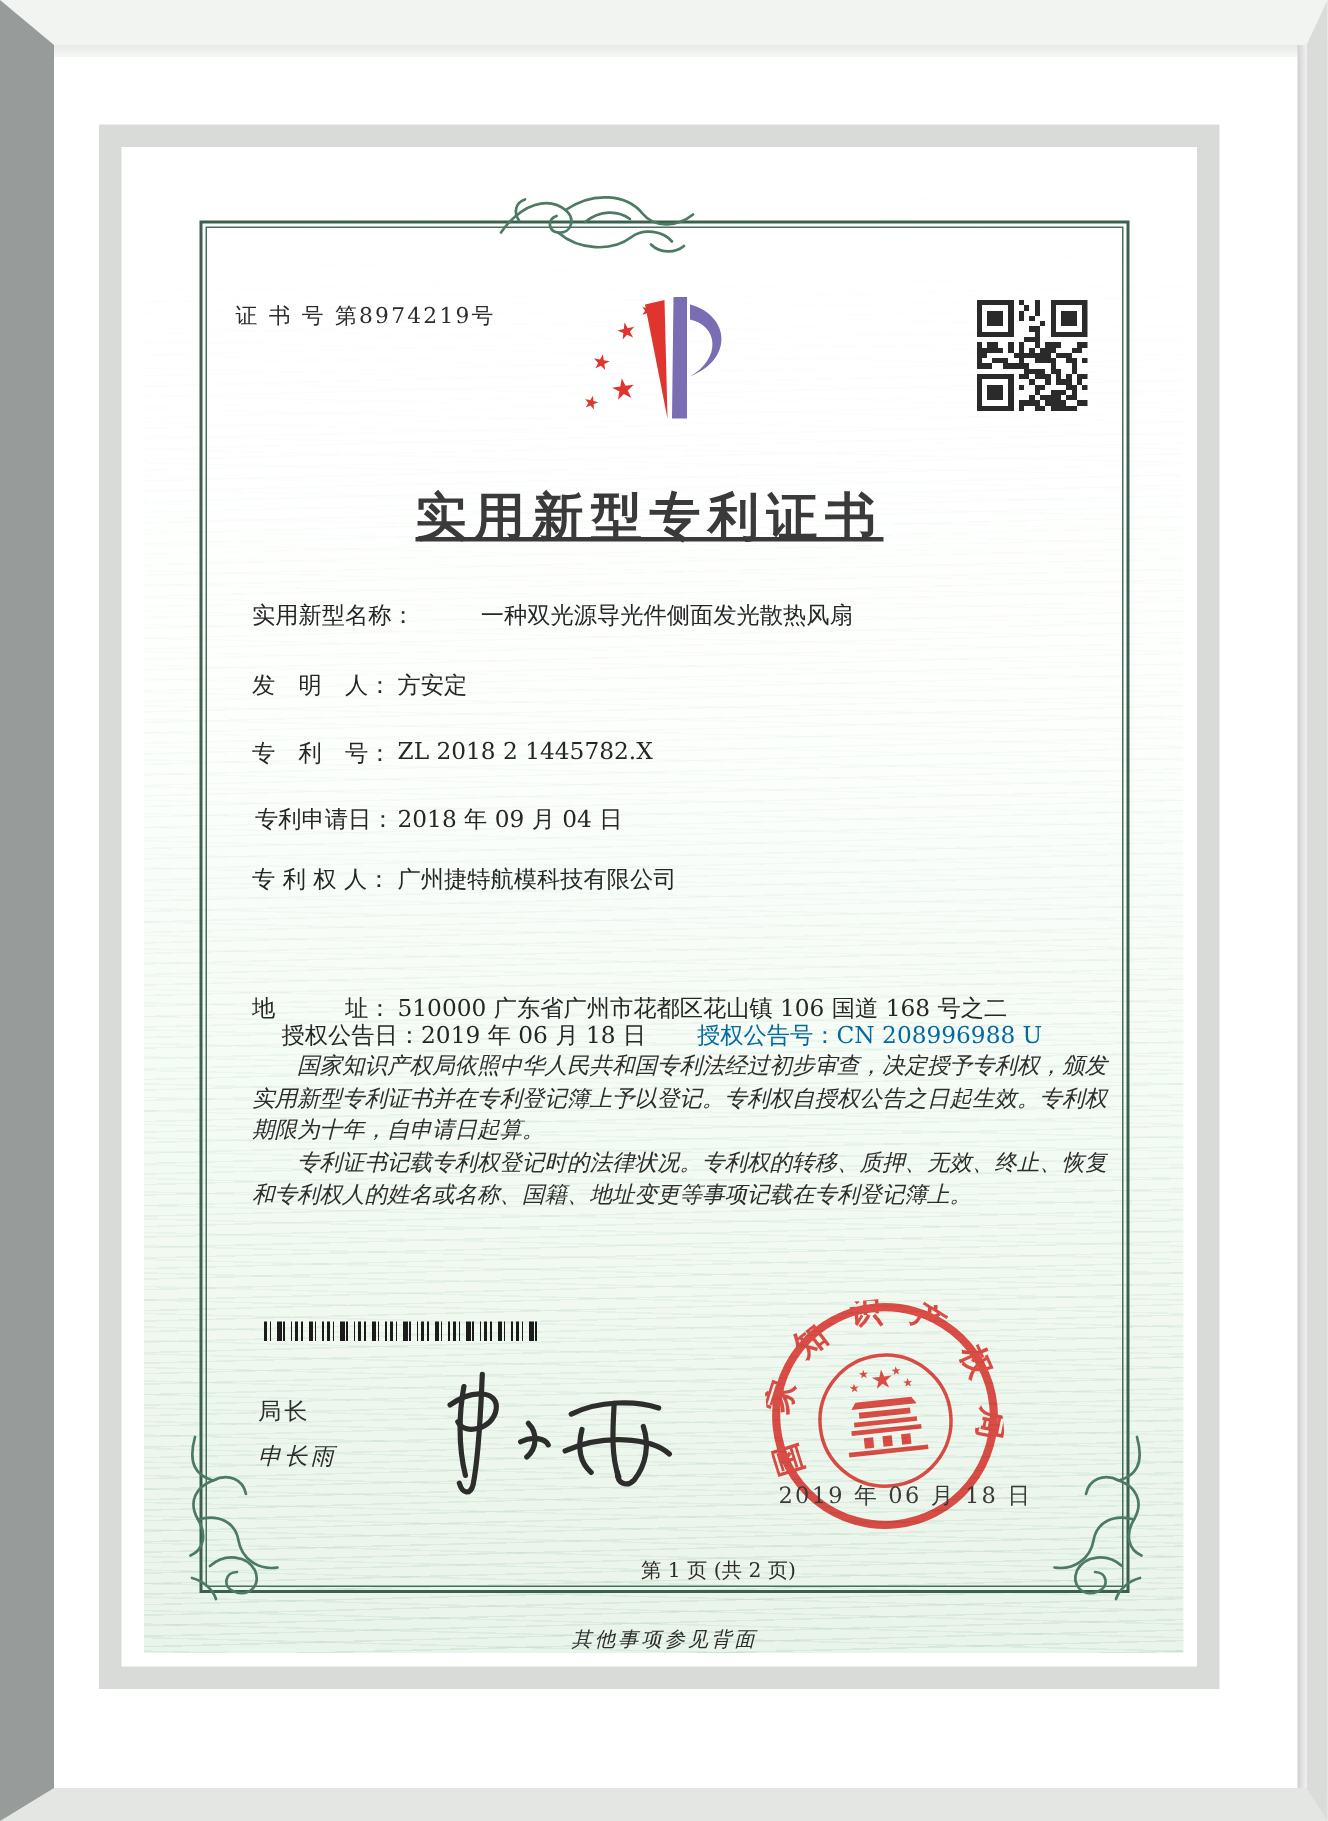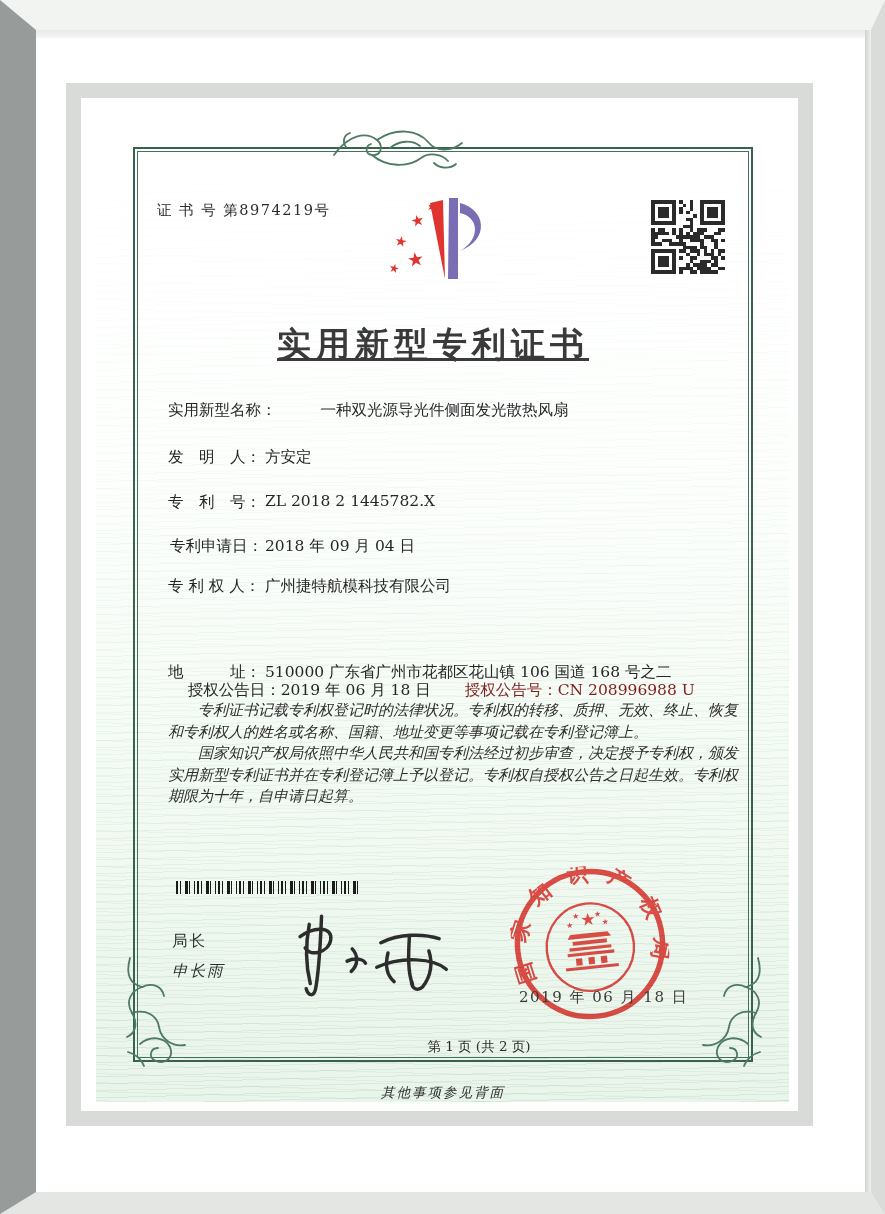--- a/index.html
+++ b/index.html
@@ -46,21 +46,21 @@
   .ornament{position:absolute;pointer-events:none;}
   
   .abs{position:absolute;}
   .cert-number{left:157px;top:201px;font-size:14.5px;letter-spacing:1.5px;color:#2c2c2c;}
   .cert-title{left:133px;top:322px;width:600px;text-align:center;
     font-size:34px;font-weight:bold;letter-spacing:5px;color:#3a3a3a;text-decoration:underline;}
   .field-row{left:168px;display:flex;font-size:15.5px;color:#262626;white-space:pre;}
   .field-label{min-width:97px;}
   .field-value{margin-left:0px;}
   .grant-row{left:168px;top:662px;font-size:15.5px;color:#262626;white-space:pre;}
-  .grant-no{left:445px;top:662px;font-size:15.5px;color:#7f1d1d;white-space:pre;}
+  .grant-no{left:445px;top:662px;font-size:15.5px;color:#0369a1;white-space:pre;}
   .paragraphs{left:168px;top:700px;width:570px;
     font-size:15px;line-height:21.6px;color:#2d2d2d;
     font-style:italic;text-align:justify;}
   .paragraphs p{margin:0;text-indent:2em;}
   .barcode{
     left:176px;top:881px;width:182px;height:13px;
     background:repeating-linear-gradient(90deg,
       #1b1b1b 0 2px,transparent 2px 4px,
       #1b1b1b 4px 5px,transparent 5px 9px,
       #1b1b1b 9px 12px,transparent 12px 13px,
@@ -313,22 +313,22 @@
   </div>
 
   <div class="abs grant-row">
     <span>授权公告日：</span><span>2019 年 06 月 18 日</span>
   </div>
   <div class="abs grant-no">
     <span>授权公告号：</span><span>CN 208996988 U</span>
   </div>
 
   <div class="abs paragraphs">
+    <p>国家知识产权局依照中华人民共和国专利法经过初步审查，决定授予专利权，颁发实用新型专利证书并在专利登记簿上予以登记。专利权自授权公告之日起生效。专利权期限为十年，自申请日起算。</p>
     <p>专利证书记载专利权登记时的法律状况。专利权的转移、质押、无效、终止、恢复和专利权人的姓名或名称、国籍、地址变更等事项记载在专利登记簿上。</p>
-    <p>国家知识产权局依照中华人民共和国专利法经过初步审查，决定授予专利权，颁发实用新型专利证书并在专利登记簿上予以登记。专利权自授权公告之日起生效。专利权期限为十年，自申请日起算。</p>
   </div>
 
   <div class="abs barcode"></div>
 
   <div class="abs signer-title">局长</div>
   <div class="abs signer-name">申长雨</div>
 
   <svg class="abs signature" viewBox="0 0 170 90">
     <g fill="none" stroke="#2d2d2d" stroke-width="3.4" stroke-linecap="round" stroke-linejoin="round">
       <path d="M30,16 C27,32 26,54 31,74"></path>

